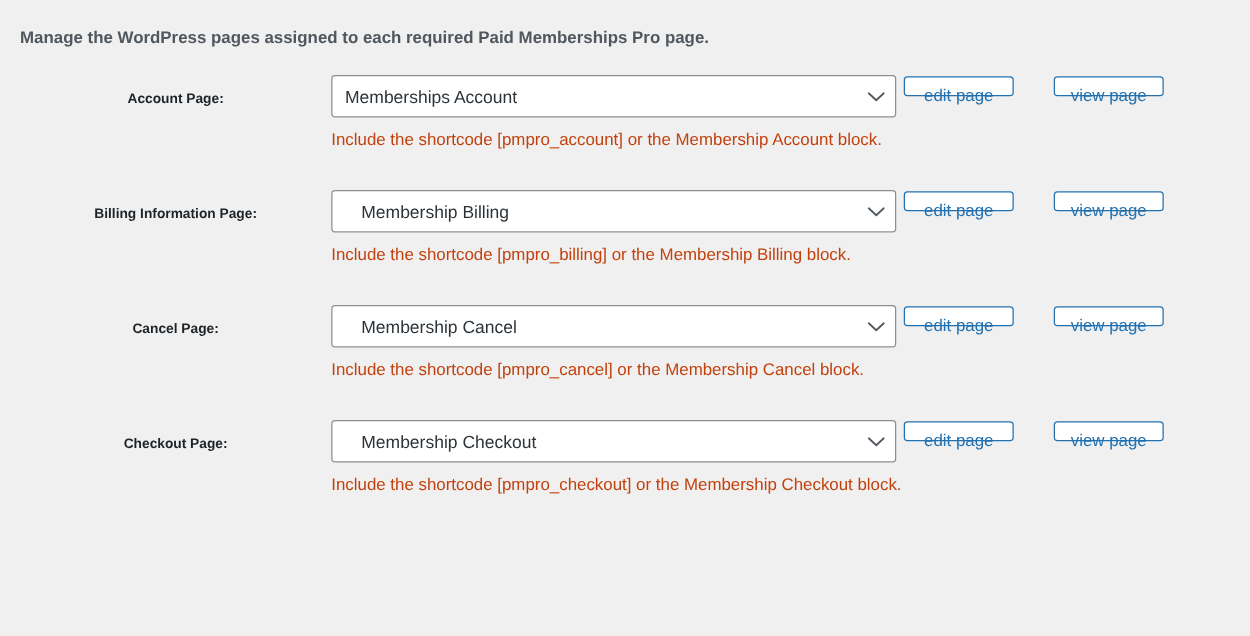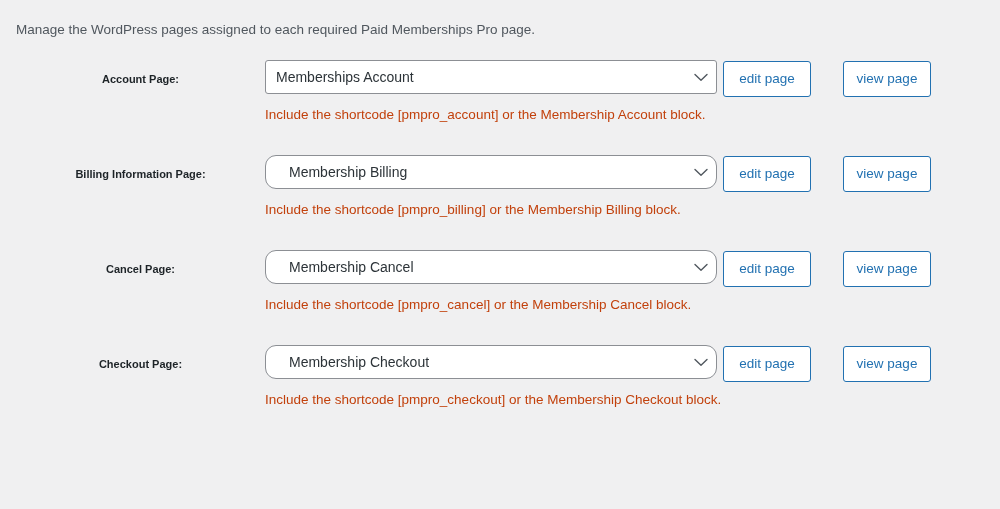--- a/index.html
+++ b/index.html
@@ -29,20 +29,21 @@
     line-height: 29px;
     color: #1d2327;
     letter-spacing: 0.1px;
   }
   .page-subtitle {
     margin: 0;
     padding-top: 21px;
     font-size: 13.5px;
     line-height: 18px;
     color: #50575e;
+    font-weight: bold;
   }
   .settings-table {
     margin-top: 21px;
     border-collapse: collapse;
     width: 968px;
     table-layout: fixed;
   }
   .settings-table tr.field-row > th,
   .settings-table tr.field-row > td {
     padding: 0;
@@ -83,37 +84,36 @@
     align-items: center;
     font-size: 14px;
     color: #2c3338;
     padding-left: 10px;
     padding-right: 30px;
     overflow: hidden;
     white-space: nowrap;
   }
   .select-box.indent {
     padding-left: 23px;
-    border-radius: 11px;
   }
   .chevron-icon {
     position: absolute;
     right: 9px;
     top: 0;
     height: 34px;
     width: 14px;
     display: flex;
     align-items: center;
     justify-content: center;
     pointer-events: none;
   }
   .chevron-icon svg { display: block; }
   .btn {
     box-sizing: border-box;
-    height: 36px;
+    height: 16px;
     min-width: 88px;
     padding: 0 12px;
     background: #ffffff;
     border: 1px solid #2271b1;
     border-radius: 3px;
     color: #2271b1;
     font-family: "Liberation Sans", sans-serif;
     font-size: 13.5px;
     line-height: 30px;
     text-align: center;

